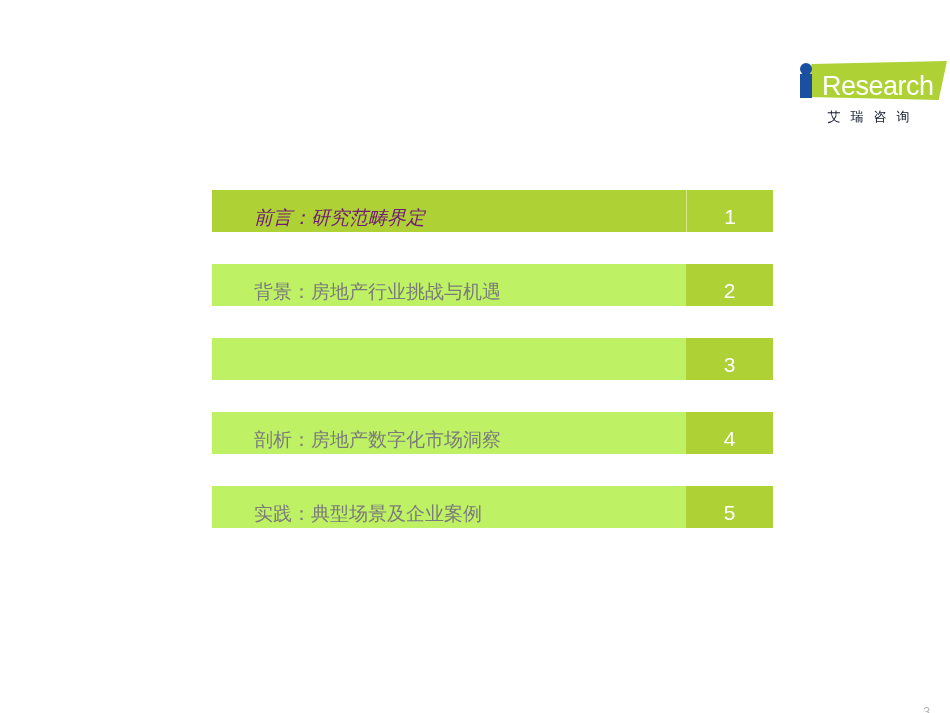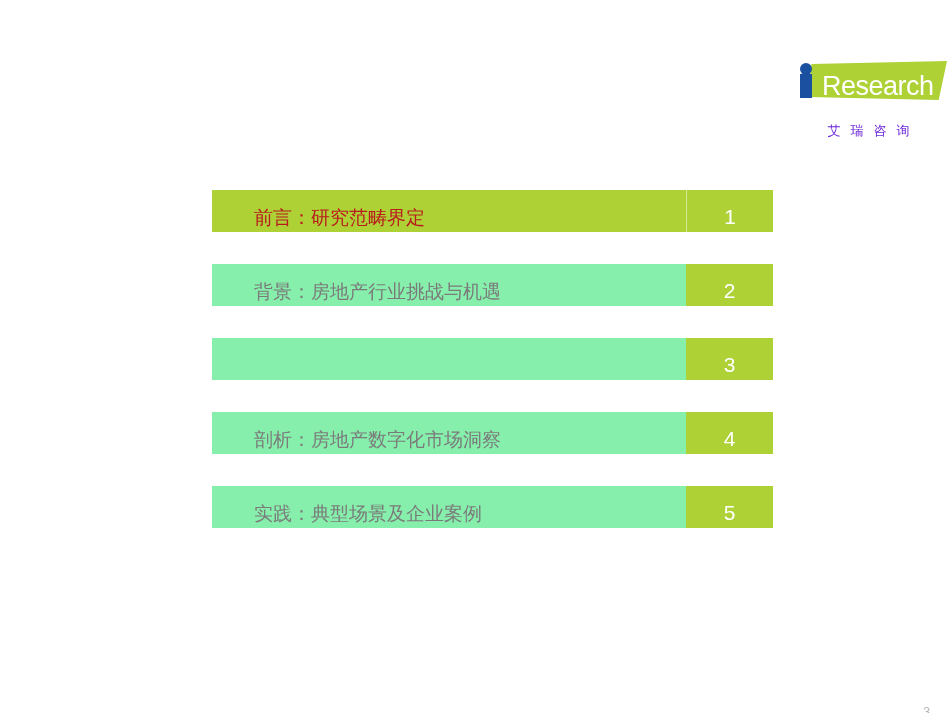--- a/index.html
+++ b/index.html
@@ -74,45 +74,45 @@
     font-size: 27px;
     line-height: 32px;
     letter-spacing: -0.5px;
     font-weight: 400;
     white-space: nowrap;
   }
 
   .logo-cn {
     position: absolute;
     left: 8px;
-    top: 66px;
+    top: 52px;
     width: 157px;
     text-align: center;
-    color: #6d28d9;
+    color: #0f172a;
     font-size: 13px;
     letter-spacing: 10px;
     text-indent: 10px;
     font-family: "DejaVu Sans", "Liberation Sans", sans-serif;
     white-space: nowrap;
   }
 
   
   .toc {
     position: absolute;
     left: 194px;
     top: 172px;
     width: 561px;
   }
 
   .toc-row {
     position: relative;
     width: 561px;
     height: 42px;
     margin-bottom: 32px;
-    background: #86efac;
+    background: #bef264;
     display: flex;
     align-items: center;
   }
 
   .toc-row:last-child { margin-bottom: 0; }
 
   .toc-row.active {
     background: #aed136;
   }
 
@@ -122,21 +122,22 @@
     top: 0;
     height: 42px;
     line-height: 42px;
     font-size: 19px;
     color: #7b7b7b;
     font-family: "DejaVu Sans", "Liberation Sans", sans-serif;
     white-space: nowrap;
   }
 
   .toc-row.active .toc-label {
-    color: #b91c1c;
+    color: #701a75;
+    font-style: italic;
   }
 
   .toc-num {
     position: absolute;
     right: 0;
     top: 0;
     width: 87px;
     height: 42px;
     line-height: 42px;
     text-align: center;

